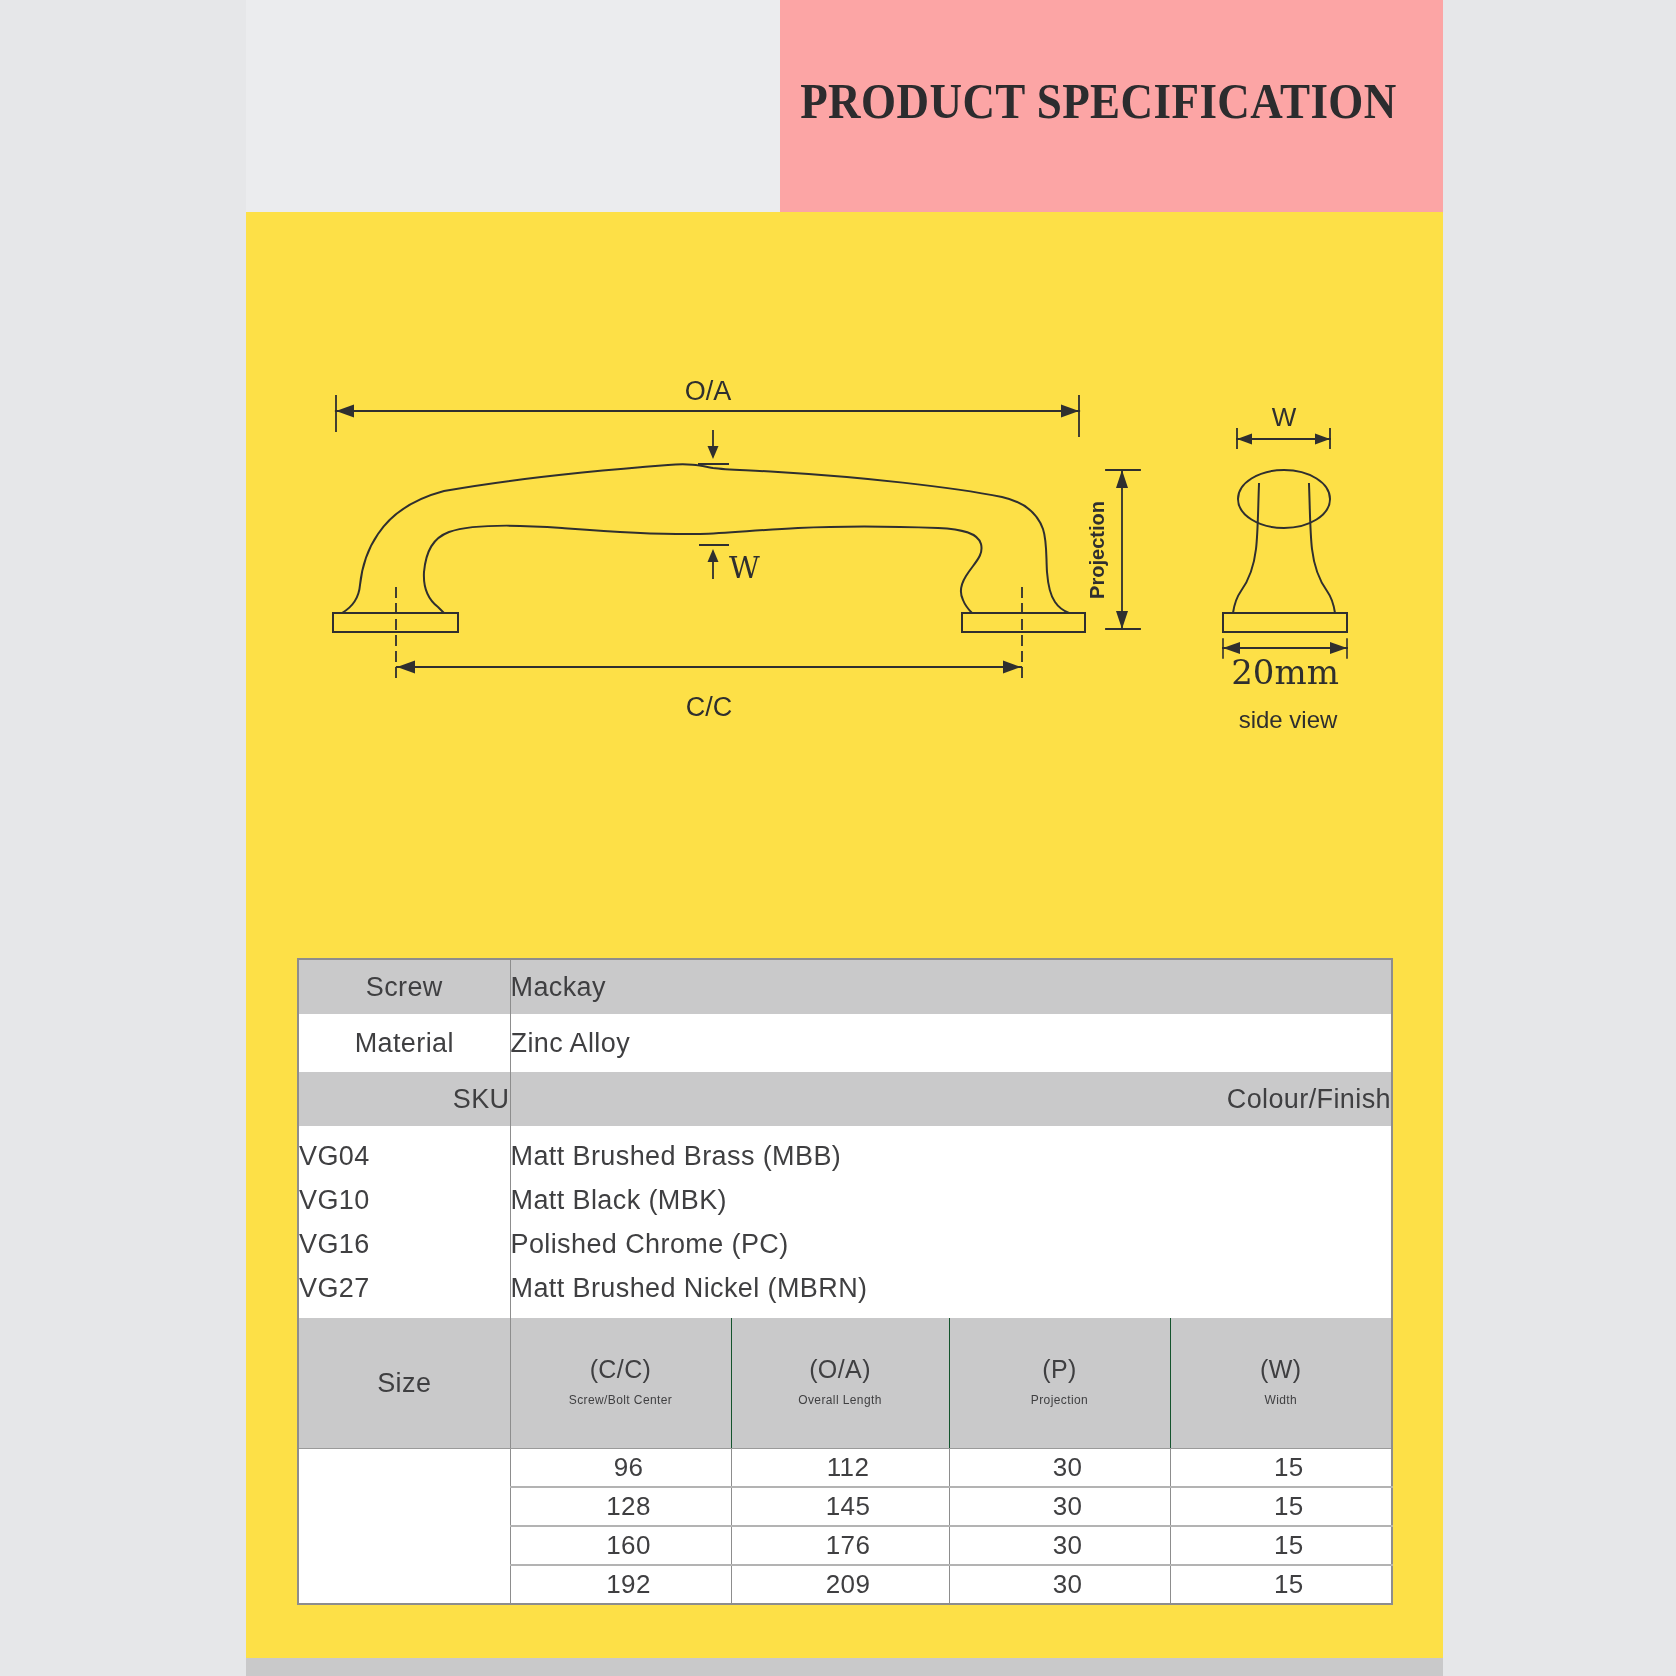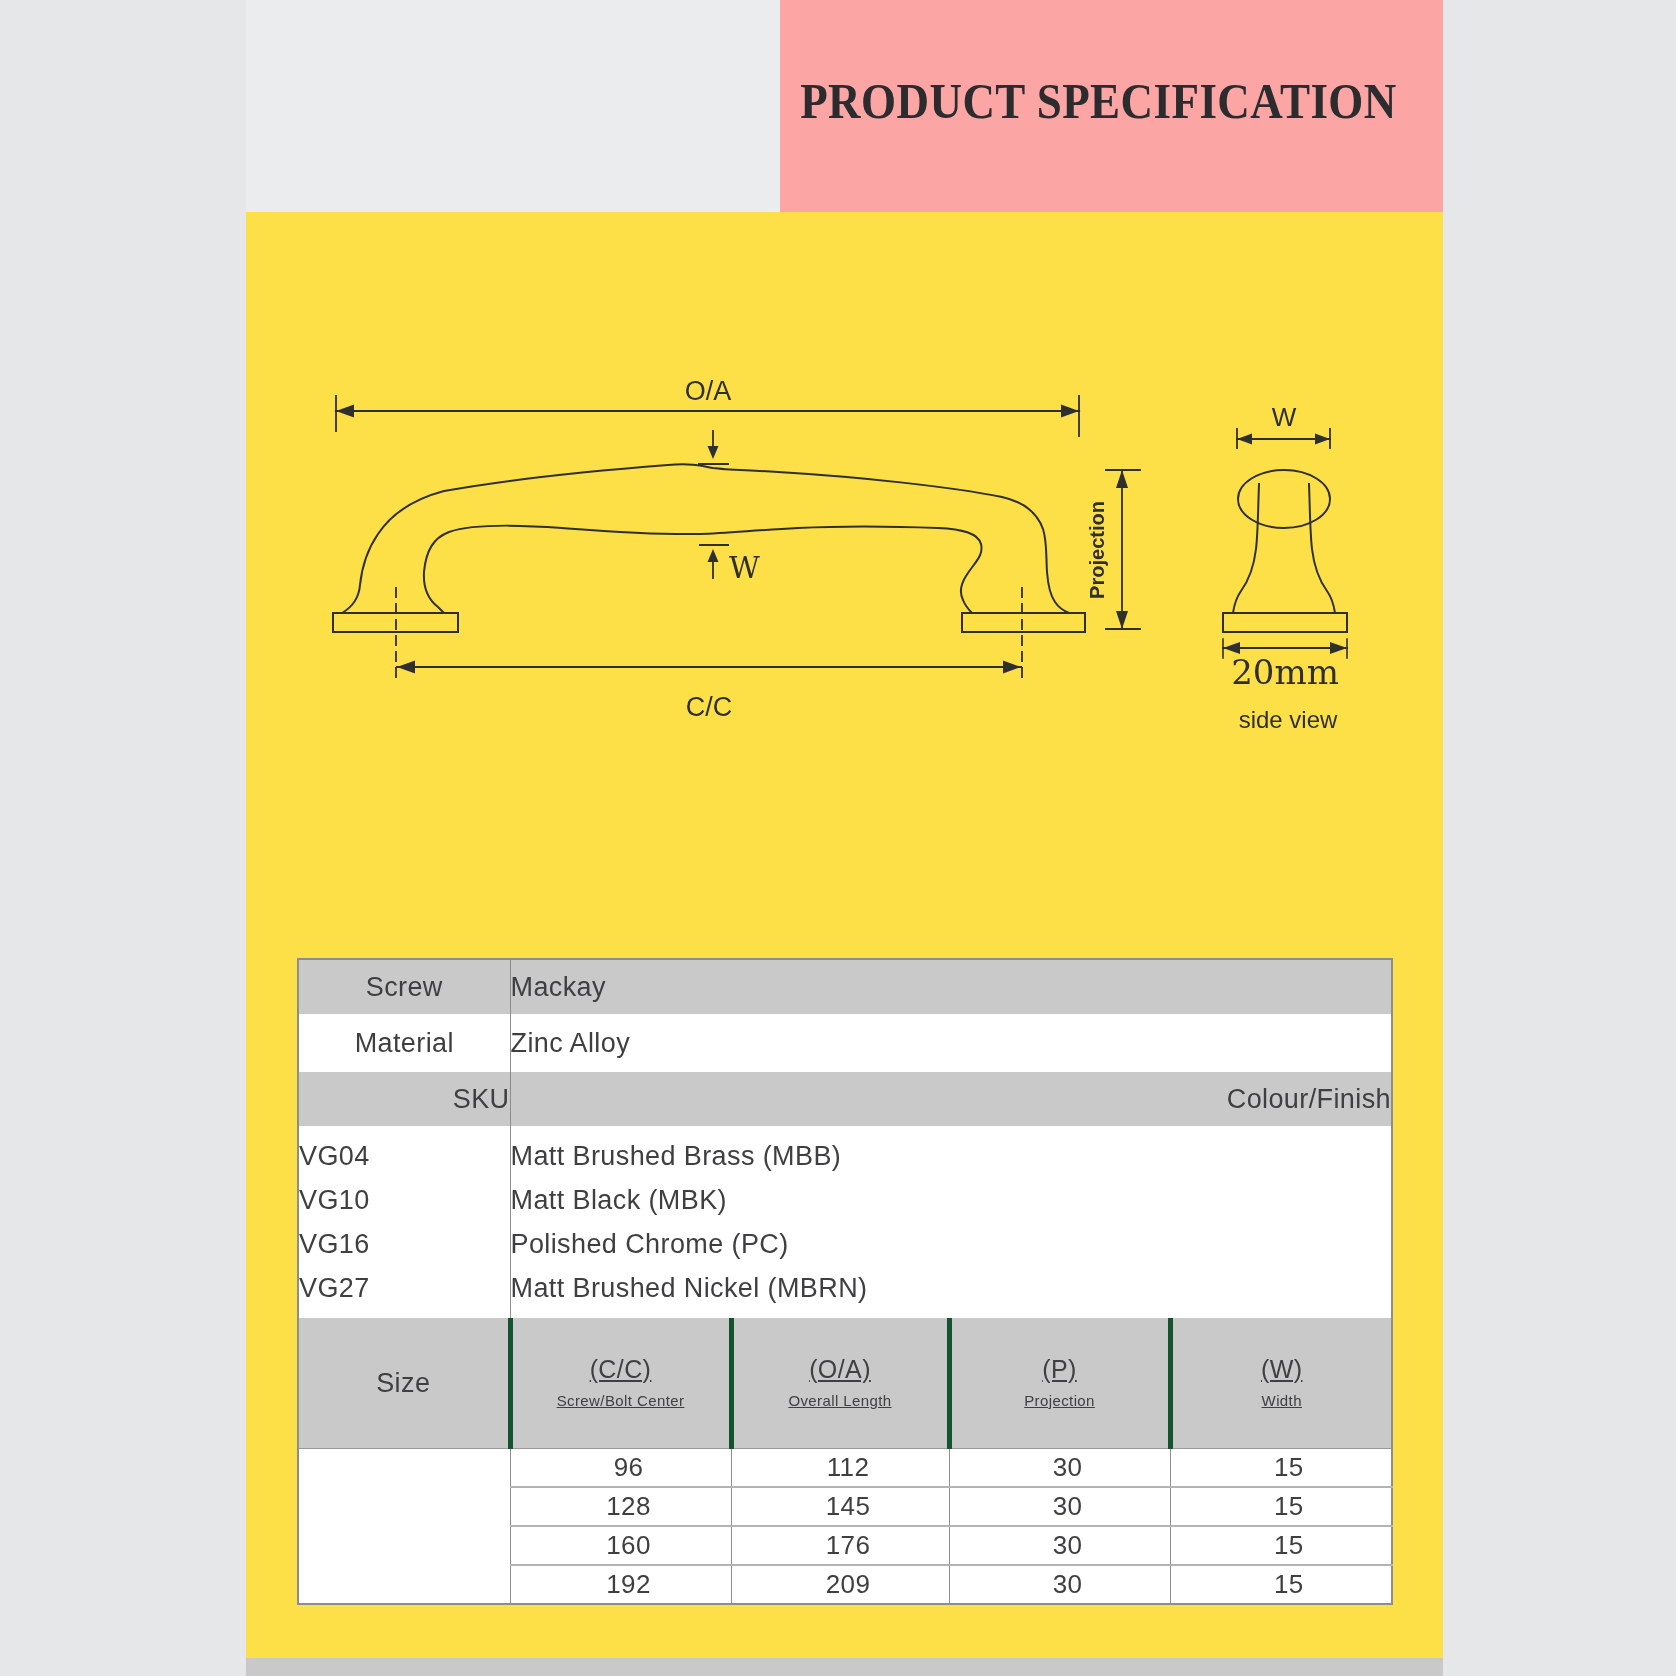--- a/index.html
+++ b/index.html
@@ -55,23 +55,23 @@
   tr.wh { background:#ffffff; }
   td.c1 { text-align:center; border-right:1px solid #8d8d8d; }
   td.val { padding-left:44px; text-align:left; }
   .r-name  td { height:54px; }
   .r-mat   td { height:58px; }
   .r-sku   td { height:54px;text-align:right; }
   .r-skulist td { height:192px; }
   .r-skulist div { line-height:44px; }
   td.codes { padding-left:57px; text-align:left; border-right:1px solid #8d8d8d; }
   .r-sizehead td { height:130px; text-align:center; border-bottom:1px solid #9a9a9a; }
-  .r-sizehead td.szcol { border-left:5px solid #14532d;text-decoration:underline; }
+  .r-sizehead td.szcol { border-left:1px solid #14532d; }
   .abbr { font-size:25px; line-height:34px; }
-  .desc { font-size:15px; line-height:29px; }
+  .desc { font-size:12px; line-height:29px; }
   .r-data td { height:37px; text-align:center; font-size:26px; }
   .r-data td.szcol { border-left:1px solid #8d8d8d;padding-left:16px; }
   td.c1e { border-right:1px solid #8d8d8d; background:#ffffff; }
   tr.sep td.szcol { border-top:2px solid #b3b3b3; }
 </style>
 </head>
 <body>
 
 <div class="block-topleft"></div>
 

